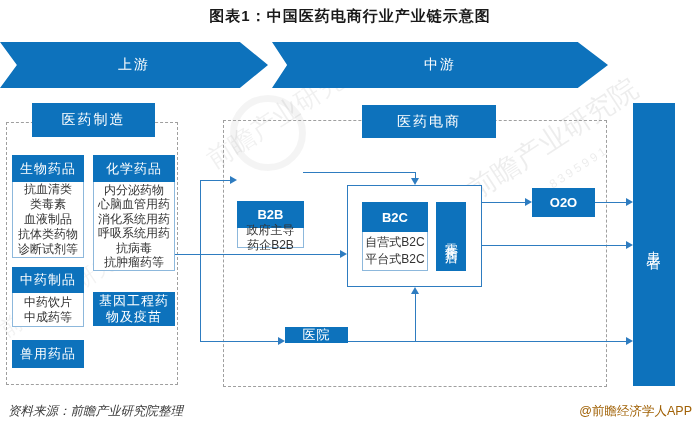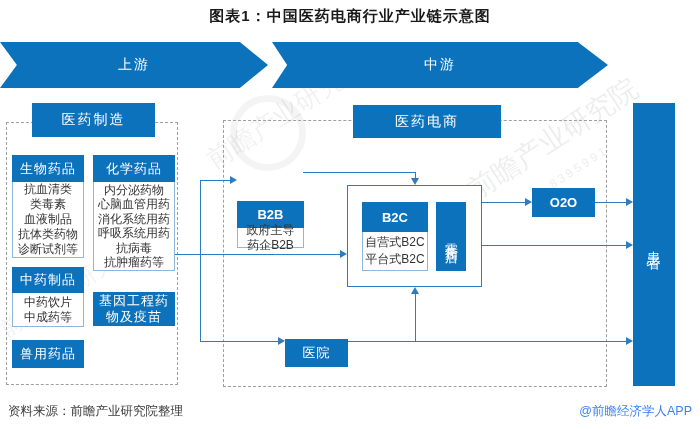--- a/index.html
+++ b/index.html
@@ -24,21 +24,21 @@
   
   .dashed { position:absolute; border:1px dashed #9f9f9f; background:transparent; }
   .left-cont { left:6px; top:122px; width:172px; height:263px; }
   .mid-cont  { left:223px; top:120px; width:384px; height:267px; }
   
   .hdr {
     position:absolute; background:#0d72bc; color:#fff; text-align:center;
     display:flex; align-items:center; justify-content:center; font-size:14px; letter-spacing:2px;
   }
   .hdr-manu { left:32px;  top:103px; width:123px; height:34px; }
-  .hdr-ecom { left:353px; top:105px; width:148px; height:33px; }
+  .hdr-ecom { left:362px; top:105px; width:134px; height:33px; }
   
   .grp { position:absolute; }
   .grp .g-title {
     background:#0d72bc; color:#fff; text-align:center; font-size:13px;
     display:flex; align-items:center; justify-content:center; letter-spacing:1px;
   }
   .grp .g-body {
     background:#fff; border:1px solid #8db8dc; border-top:none; text-align:center;
     font-size:12px; color:#333; white-space:pre-line; display:flex;
     align-items:center; justify-content:center;
@@ -50,41 +50,41 @@
   .g-b2c  { left:362px; top:202px; width:66px; } .g-b2c  .g-title{height:30px; font-weight:bold; letter-spacing:0;} .g-b2c .g-body{height:39px; line-height:17px;}
   
   .solid {
     position:absolute; background:#0d72bc; color:#fff; text-align:center;
     display:flex; align-items:center; justify-content:center; font-size:13px; letter-spacing:1px;
   }
   .b-gene { left:93px; top:292px; width:82px; height:34px; line-height:16px; padding:0 2px; }
   .b-vet  { left:12px; top:340px; width:72px; height:28px; }
   .b-oth  { left:93px; top:340px; width:82px; height:28px; }
   .b-o2o  { left:532px; top:188px; width:63px; height:29px; font-weight:bold; letter-spacing:0; }
-  .b-hosp { left:285px; top:327px; width:63px; height:28px;margin-top:12px; }
+  .b-hosp { left:285px; top:327px; width:63px; height:16px; }
   .b-retail {
     left:436px; top:202px; width:30px; height:69px; font-size:13px;
     writing-mode:vertical-lr; text-orientation:upright; letter-spacing:2px;
   }
   .b-patient {
     left:633px; top:103px; width:42px; height:283px; font-size:14px;
     writing-mode:vertical-lr; text-orientation:upright; letter-spacing:6px;
   }
   
   .inner-box { position:absolute; left:347px; top:185px; width:135px; height:102px;
     border:1px solid #2e7cc0; background:#fff; }
   
   .ln { position:absolute; background:#2e7cc0; }
   .ah { position:absolute; width:0; height:0; }
   .ah-r { border-top:4px solid transparent; border-bottom:4px solid transparent; border-left:7px solid #2e7cc0; }
   .ah-d { border-left:4px solid transparent; border-right:4px solid transparent; border-top:7px solid #2e7cc0; }
   .ah-u { border-left:4px solid transparent; border-right:4px solid transparent; border-bottom:7px solid #2e7cc0; }
   
-  .src    { position:absolute; left:8px;  top:403px; font-size:12.5px; color:#3a3a3a; }
-  .credit { position:absolute; right:8px; top:403px; font-size:12.5px; color:#3b82f6; }
+  .src    { position:absolute; left:8px;  top:403px; font-size:12.5px; color:#3a3a3a;font-style:italic; }
+  .credit { position:absolute; right:8px; top:403px; font-size:12.5px; color:#a16207; }
   
   .wm { position:absolute; color:rgba(0,0,0,0.06); pointer-events:none; white-space:nowrap; }
   .wm-a { left:195px; top:95px;  font-size:26px; transform:rotate(-33deg); }
   .wm-b { left:455px; top:120px; font-size:28px; transform:rotate(-33deg); color:rgba(0,0,0,0.07); }
   .wm-d { left:-10px; top:275px; font-size:22px; transform:rotate(-33deg); color:rgba(0,0,0,0.05); }
   .wm-digits { left:545px; top:160px; font-size:12px; transform:rotate(-33deg); color:rgba(0,0,0,0.08); letter-spacing:3px; }
   .wm-arrow { left:276px; top:58px; font-size:15px; transform:rotate(-28deg); color:rgba(255,255,255,0.28); }
   .wm-circle { position:absolute; left:230px; top:95px; width:76px; height:76px;
     border:7px solid rgba(0,0,0,0.045); border-radius:50%; pointer-events:none; }
 </style>

